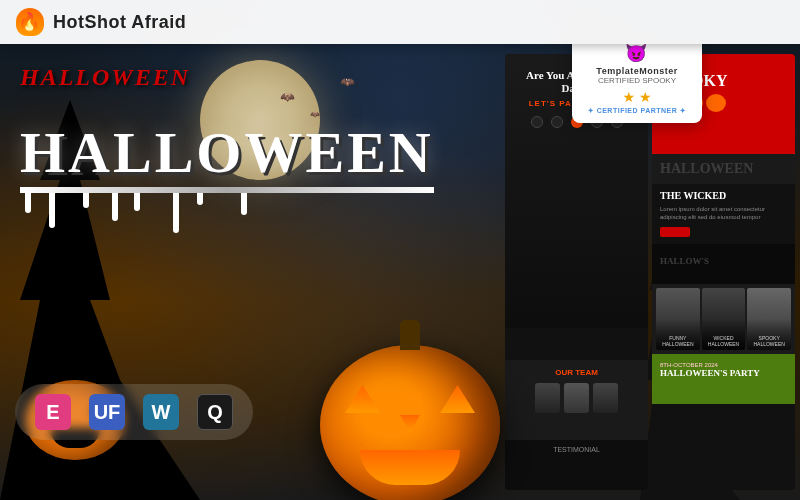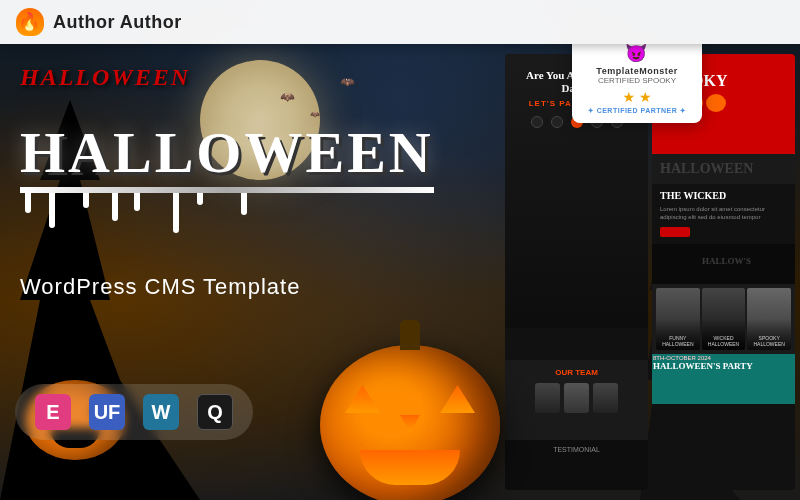--- a/index.html
+++ b/index.html
@@ -561,21 +561,20 @@
       background: #0a0a0a;
       padding: 6px 8px;
       min-height: 40px;
     }
 
     .prev-events-label {
       font-size: 9px;
       color: rgba(255,255,255,0.2);
       font-weight: 900;
       font-family: Georgia, serif;
-      margin-left: 42px;
     }
 
     .prev-gallery {
       background: #1a1a1a;
       display: flex;
       gap: 2px;
       padding: 4px;
       min-height: 70px;
     }
 
@@ -598,22 +597,22 @@
       position: absolute;
       bottom: 3px;
       left: 2px;
       right: 2px;
       font-size: 5px;
       color: #ccc;
       text-align: center;
     }
 
     .prev-footer-red {
-      background: #0f766e;
-      padding: 1px;
+      background: #4d7c0f;
+      padding: 8px;
       min-height: 50px;
     }
 
     .prev-footer-title {
       font-size: 9px;
       font-weight: 900;
       color: #fff;
       font-family: Georgia, serif;
     }
 
@@ -657,21 +656,21 @@
     <div class="eye-r"></div>
     <div class="nose"></div>
     <div class="mouth"></div>
   </div>
 </div>
 
 <div class="header-bar">
   <div class="logo-icon">
     <div class="logo-flame"></div>
   </div>
-  <span class="header-title">Author Author</span>
+  <span class="header-title">HotShot Afraid</span>
 </div>
 
 <div class="main-content">
 
   <div class="left-panel">
 
     <div class="halloween-small-logo">
       <span class="logo-text">HALLOWEEN</span>
     </div>
 
@@ -682,23 +681,20 @@
         <div class="drip" style="height:35px;margin-left:10px;"></div>
         <div class="drip" style="height:15px;margin-left:20px;"></div>
         <div class="drip" style="height:28px;margin-left:15px;"></div>
         <div class="drip" style="height:18px;margin-left:8px;"></div>
         <div class="drip" style="height:40px;margin-left:25px;"></div>
         <div class="drip" style="height:12px;margin-left:10px;"></div>
         <div class="drip" style="height:22px;margin-left:30px;"></div>
       </div>
     </div>
 
-    <div class="wp-subtitle">
-      <span class="wp-subtitle-text">WordPress CMS Template</span>
-    </div>
 
     <div class="tech-bar">
       <div class="tech-icon elementor">E</div>
       <div class="tech-icon ux">UF</div>
       <div class="tech-icon wordpress">W</div>
       <div class="tech-icon quiz">Q</div>
     </div>
 
   </div>
 

